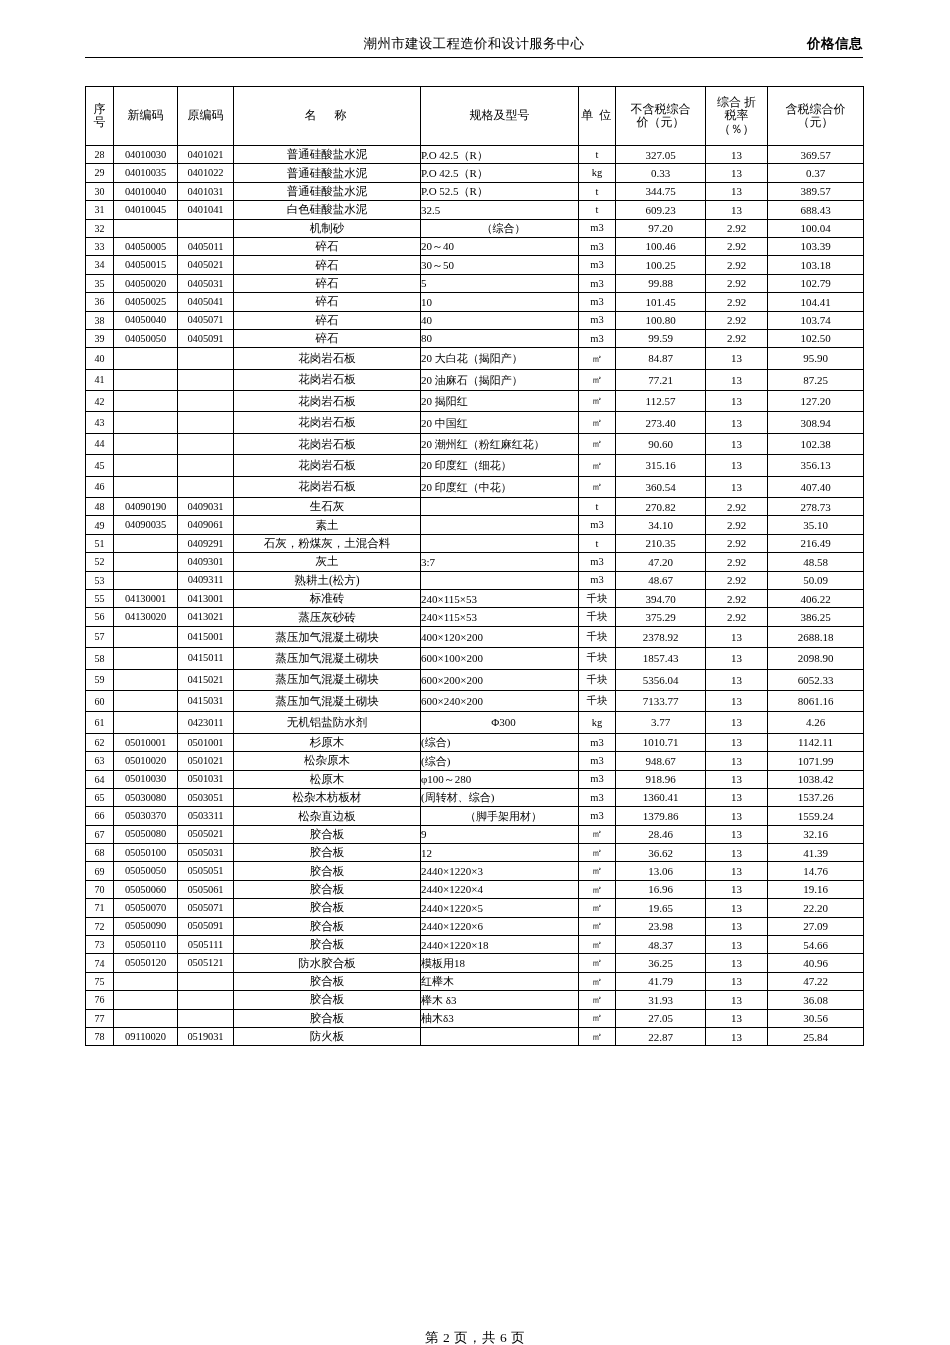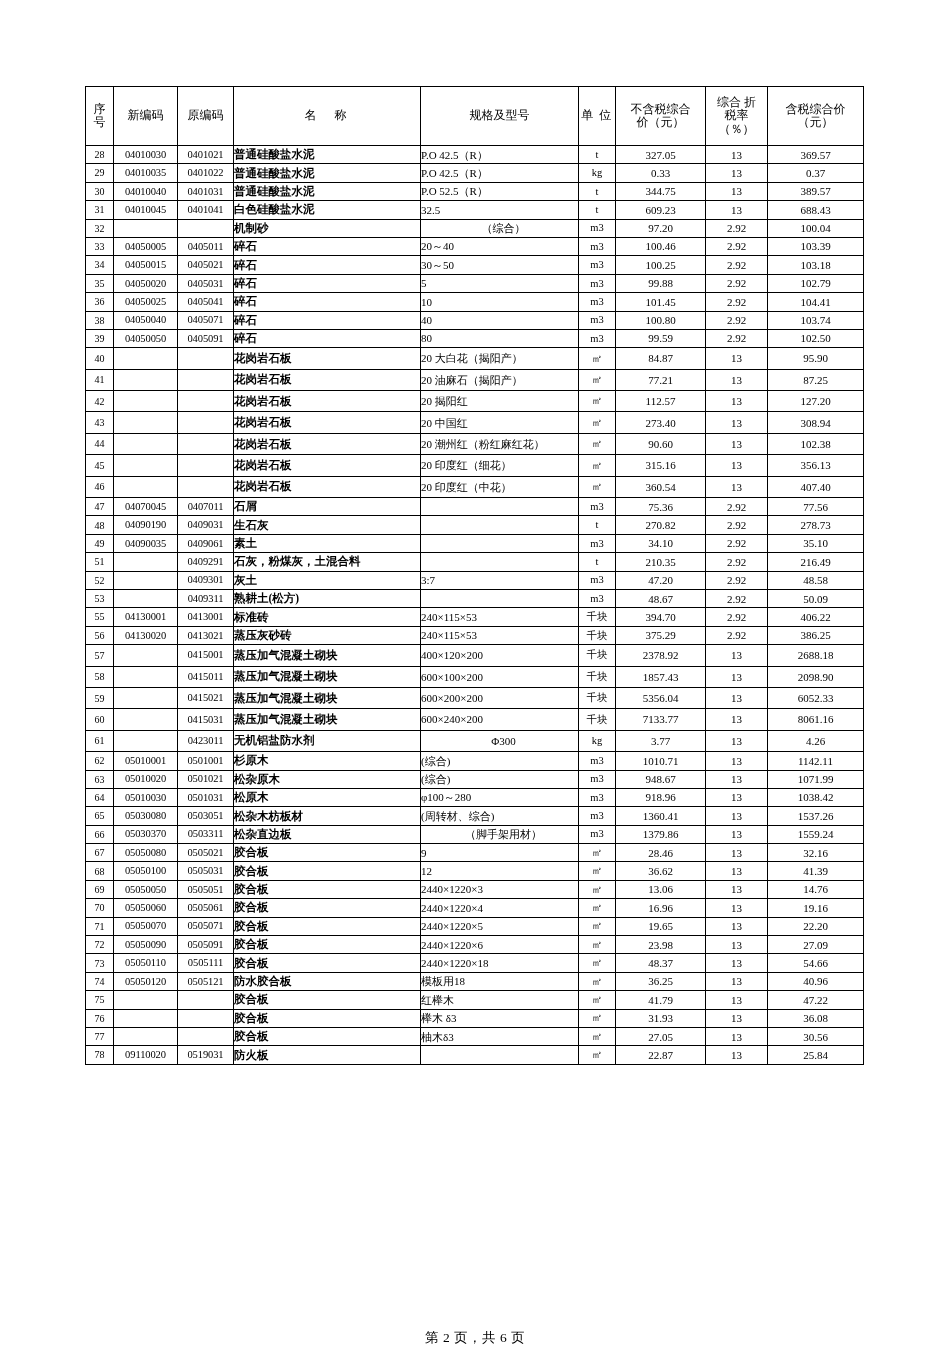--- a/index.html
+++ b/index.html
@@ -101,21 +101,21 @@
   col.c-unit  { width: 37px; }
   col.c-price { width: 90px; }
   col.c-rate  { width: 62px; }
   col.c-total { width: 96px; }
 
   tbody tr { height: 18.4px; }
   tbody tr.tall { height: 21.4px; }
 
   td.seq   { text-align: center; font-size: 10px; }
   td.code  { text-align: center; font-size: 10.5px; letter-spacing: -0.1px; }
-  td.name  { text-align: left; padding-left: 3px; font-size: 11.5px; font-weight: bold; }
+  td.name  { text-align: center; padding-left: 3px; font-size: 11.5px; }
   td.spec  { text-align: left; padding-left: 3px; font-size: 11px; }
   td.unit  { text-align: center; font-size: 10.5px; }
   td.num   { text-align: center; font-size: 11px; }
 
   td.spec.ctr { text-align: center; padding-left: 8px; }
 
   
   .page-footer {
     position: absolute;
     left: 0;
@@ -125,20 +125,24 @@
     font-size: 13.5px;
     font-family: "Liberation Serif", "DejaVu Serif", serif;
     letter-spacing: 0.5px;
   }
 </style>
 </head>
 <body>
 
 <div class="page">
 
+  <div class="page-header">
+    <div class="hdr-center">潮州市建设工程造价和设计服务中心</div>
+    <div class="hdr-right">价格信息</div>
+  </div>
 
   <div class="tbl-wrap">
     <table class="price">
       <colgroup>
         <col class="c-seq">
           <col class="c-new">
           <col class="c-old">
           <col class="c-name">
         <col class="c-spec">
           <col class="c-unit">
@@ -375,31 +379,20 @@
             <td class="code"></td>
             <td class="code"></td>
             <td class="name">花岗岩石板</td>
             <td class="spec">20  印度红（中花）</td>
             <td class="unit">㎡</td>
             <td class="num">360.54</td>
             <td class="num">13</td>
             <td class="num">407.40</td>
           </tr>
           <tr>
-            <td class="seq">47</td>
-            <td class="code">04070045</td>
-            <td class="code">0407011</td>
-            <td class="name">石屑</td>
-            <td class="spec"></td>
-            <td class="unit">m3</td>
-            <td class="num">75.36</td>
-            <td class="num">2.92</td>
-            <td class="num">77.56</td>
-          </tr>
-          <tr>
             <td class="seq">48</td>
             <td class="code">04090190</td>
             <td class="code">0409031</td>
             <td class="name">生石灰</td>
             <td class="spec"></td>
             <td class="unit">t</td>
             <td class="num">270.82</td>
             <td class="num">2.92</td>
             <td class="num">278.73</td>
           </tr>

